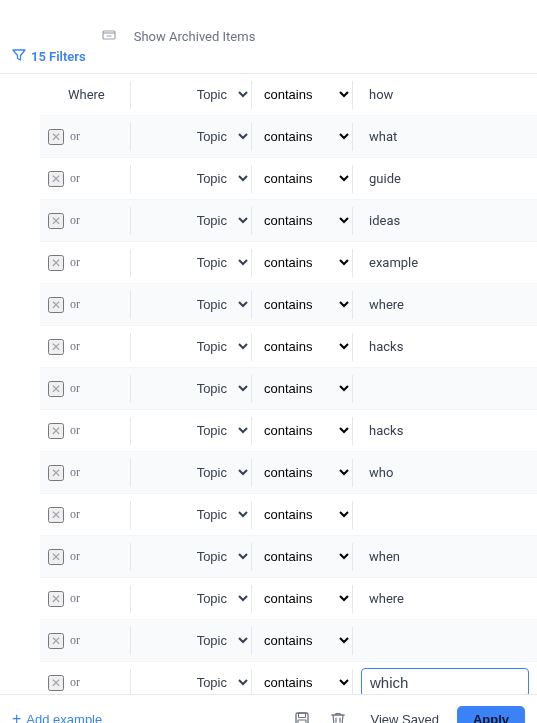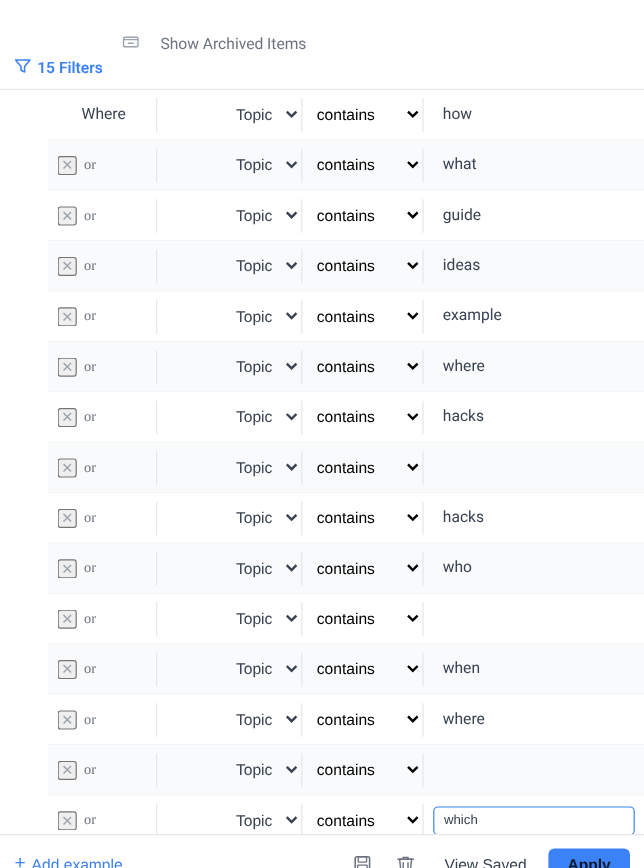--- a/index.html
+++ b/index.html
@@ -132,21 +132,21 @@
       font-size: 13px;
       color: #374151;
       padding: 5px 8px;
     }
 
     .value-input {
       width: 100%;
       padding: 5px 8px;
       border: 1.5px solid #3b82f6;
       border-radius: 4px;
-      font-size: 11px;
+      font-size: 15px;
       color: #374151;
       outline: none;
       background: #fff;
     }
 
     .cell-divider {
       width: 1px;
       background: #e5e7eb;
       height: 28px;
       flex-shrink: 0;

